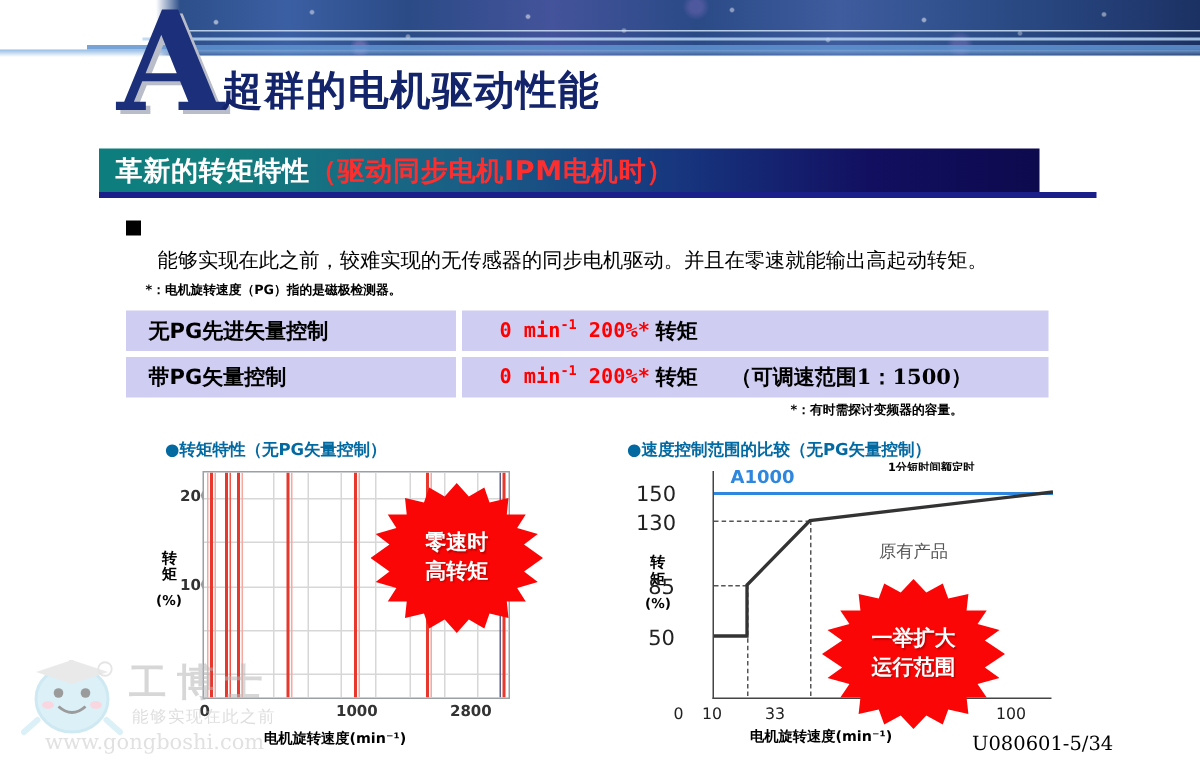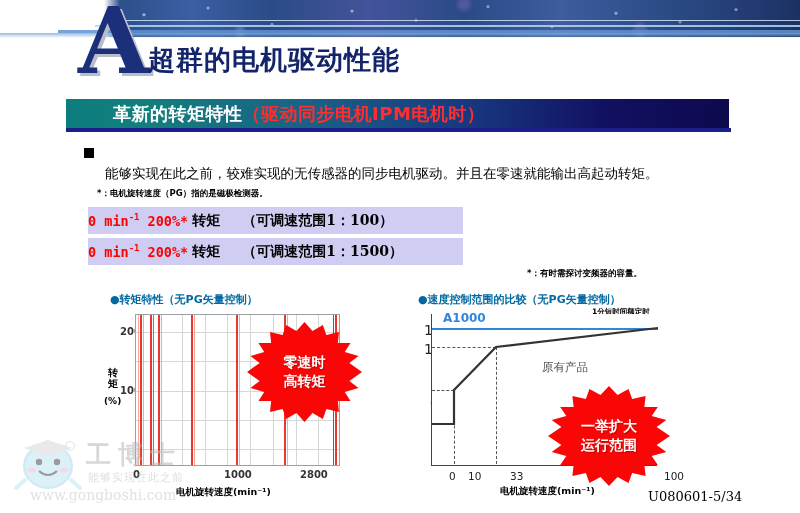--- a/index.html
+++ b/index.html
@@ -57,21 +57,21 @@
   .main-title{
     position:absolute;left:148px;top:42px;
     font-size:27px;font-weight:bold;color:#13246b;
     letter-spacing:1px;z-index:5;
   }
 
   
   .sect-bar{
     position:absolute;left:66px;top:99px;width:627px;height:29px;
     background:linear-gradient(90deg,#0d7d7d 0%,#127f7d 12%,#1a5f86 38%,#17357e 62%,#120f60 82%,#0d0a4e 100%);
-    display:flex;align-items:center;padding-left:36px;
+    display:flex;align-items:center;
   }
   .sect-bar-under{
     position:absolute;left:66px;top:128px;width:665px;height:4px;
     background:#1a1f8a;
   }
   .sect-bar-text{
     margin-left:11px;font-size:18px;font-weight:bold;color:#ffffff;
     letter-spacing:.5px;
   }
   .sect-bar-text .red{color:#ff2e2e;}
@@ -94,21 +94,21 @@
     font-size:8.5px;font-weight:bold;color:#000;
   }
 
   
   .tbl{position:absolute;left:84px;top:207px;width:615px;}
   .trow{display:flex;height:27px;margin-bottom:4px;}
   .tcell{
     background:#cfcdf2;display:flex;align-items:center;
   }
   .tcell.left{width:210px;padding-left:15px;}
-  .tcell.right{width:375px;margin-left:4px;}
+  .tcell.right{width:375px;margin-left:4px;padding-left:25px;}
   .tcell.left span{font-size:14px;font-weight:bold;color:#000;}
   .val-red{
     font-size:13.5px;font-weight:bold;color:#ff0000;
     font-family:"DejaVu Sans Mono","Liberation Mono",monospace;
   }
   .val-red sup{font-size:9px;}
   .val-torque{font-size:14px;font-weight:bold;color:#000;margin-left:4px;}
   .val-range{font-size:14px;font-weight:bold;color:#000;margin-left:22px;
     font-family:"DejaVu Serif","Liberation Serif",serif;}
   .note-2{
@@ -144,21 +144,21 @@
   .lx-lab{position:absolute;font-size:10px;font-weight:bold;color:#333;}
   .laxis-name{position:absolute;font-size:9.5px;font-weight:bold;color:#000;}
   .ly-vert{
     position:absolute;left:106px;top:367px;width:14px;
     font-size:10px;font-weight:bold;color:#000;line-height:11px;text-align:center;
   }
   .ly-pct{position:absolute;left:104px;top:396px;font-size:9px;font-weight:bold;color:#000;}
 
   
   .rchart{
-    position:absolute;left:431px;top:314px;width:226px;height:152px;
+    position:absolute;left:475px;top:314px;width:226px;height:152px;
     background:#ffffff;border-left:1.5px solid #444;border-bottom:1.5px solid #444;
     box-sizing:border-box;
   }
   .a1000-line{position:absolute;height:2px;background:#2e86de;}
   .a1000-lab{position:absolute;font-size:12px;font-weight:bold;color:#2e86de;}
   .dash-h{position:absolute;height:0;border-top:1px dashed #555;}
   .dash-v{position:absolute;width:0;border-left:1px dashed #555;}
   .ry-lab{position:absolute;font-size:14px;color:#222;text-align:right;width:26px;}
   .rx-lab{position:absolute;font-size:10.5px;color:#222;}
   .legacy-lab{position:absolute;font-size:11.5px;color:#555;}
@@ -224,27 +224,32 @@
 <div class="sect-bar-under"></div>
 
 <div class="bullet-head">
   <span class="sq"></span>
 </div>
 <div class="body-line">能够实现在此之前，较难实现的无传感器的同步电机驱动。并且在零速就能输出高起动转矩。</div>
 <div class="note-1">*：电机旋转速度（PG）指的是磁极检测器。</div>
 
 <div class="tbl">
   <div class="trow">
+    <div class="tcell left">
+      <span>无PG先进矢量控制</span>
+    </div>
     <div class="tcell right">
       <span class="val-red"><span>0 min</span><sup>-1</sup><span> 200%*</span></span>
       <span class="val-torque">转矩</span>
-      <span class="val-range">（可调速范围1：100）</span>
     </div>
   </div>
   <div class="trow">
+    <div class="tcell left">
+      <span>带PG矢量控制</span>
+    </div>
     <div class="tcell right">
       <span class="val-red"><span>0 min</span><sup>-1</sup><span> 200%*</span></span>
       <span class="val-torque">转矩</span>
       <span class="val-range">（可调速范围1：1500）</span>
     </div>
   </div>
 </div>
 <div class="note-2">*：有时需探讨变频器的容量。</div>
 
 <div class="chart-title left-t">●转矩特性（无PG矢量控制）</div>

